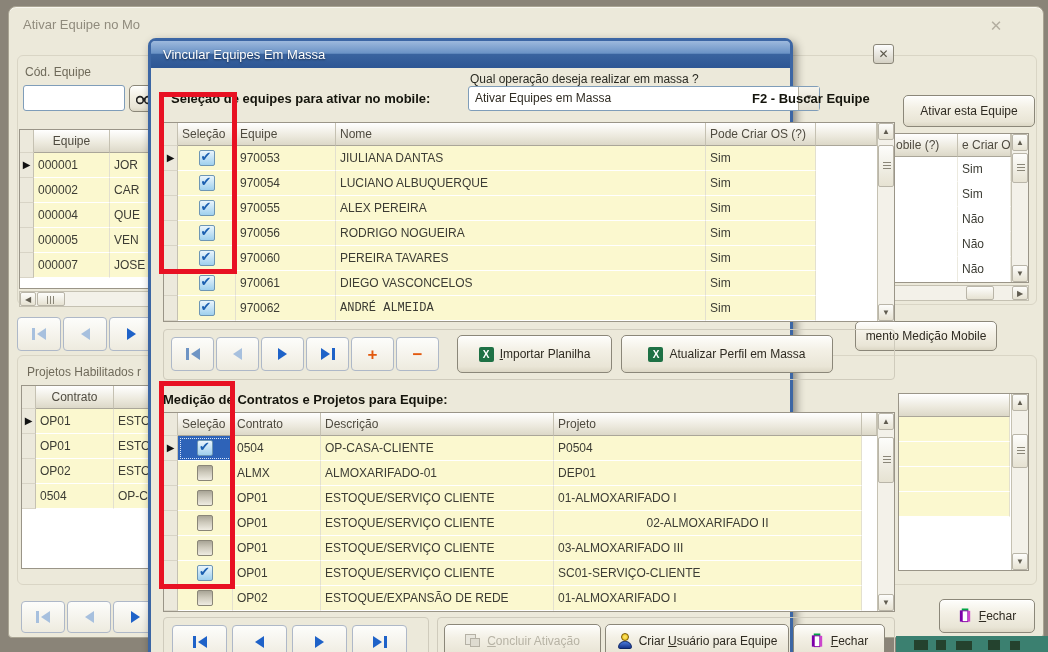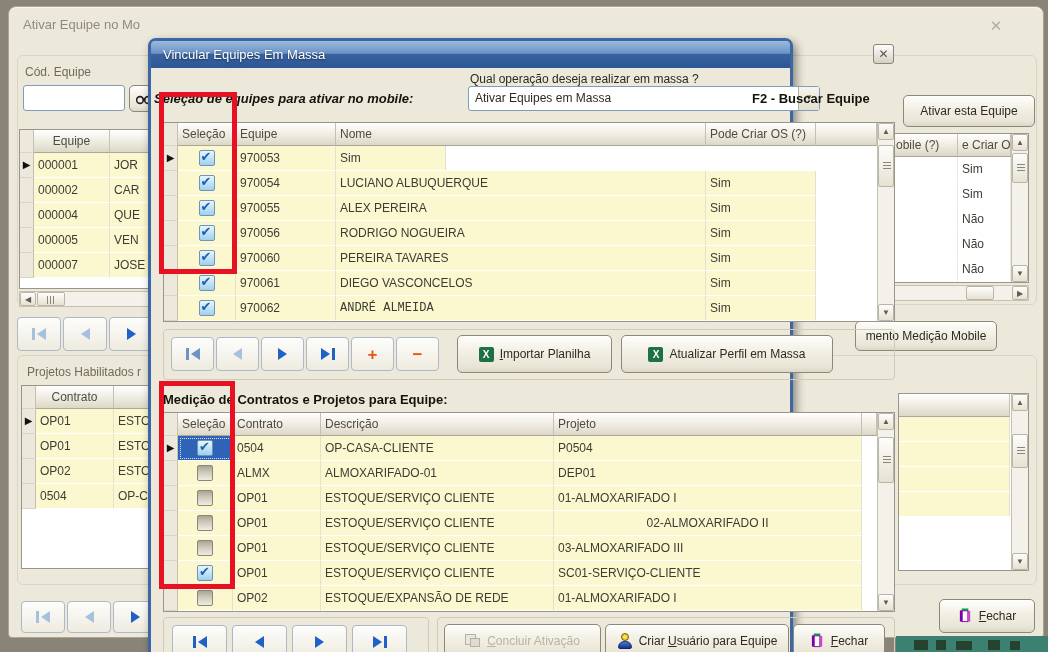--- a/index.html
+++ b/index.html
@@ -326,38 +326,39 @@
 
 <div class="dlg">
   <div class="dlg-title">Vincular Equipes Em Massa</div>
   <div class="dlg-close">✕</div>
 
   <div class="lbl" style="left:319px;top:31px;color:#2a2a22;">Qual operação deseja realizar em massa ?</div>
   <div class="combo" style="left:317px;top:45px;width:352px;height:25px;">
     <div class="combo-text">Ativar Equipes em Massa</div>
     <div class="combo-btn">▼</div>
   </div>
-  <div class="blabel" style="left:3px;top:50px;font-style:italic;">Seleção de equipes para ativar no mobile:</div>
+  <div class="blabel" style="left:20px;top:50px;">Seleção de equipes para ativar no mobile:</div>
   <div class="blabel" style="left:601px;top:50px;">F2 - Buscar Equipe</div>
 
   <div id="dlg-grid1" class="grid" style="left:12px;top:81px;width:732px;height:200px;">
       <div class="g-hdr">
         <div class="g-ind" style="width: 14px;"></div>
         <div class="g-hcell" style="width: 58px;">Seleção</div>
         <div class="g-hcell" style="width: 100px;">Equipe</div>
         <div class="g-hcell" style="width: 370px;">Nome</div>
         <div class="g-hcell" style="width: 110px;">Pode Criar OS (?)</div>
         <div class="g-hcell" style="width: 61px;"></div>
       </div>
       <div class="g-row">
         <div class="g-ind" style="width: 14px;">▶</div>
         <div class="g-cell cbxcell" style="width: 58px;">
           <span class="cbx on"></span>
         </div>
         <div class="g-cell" style="width: 100px;">970053</div>
+        <div class="g-cell" style="width: 370px;">JIULIANA DANTAS</div>
         <div class="g-cell" style="width: 110px;">Sim</div>
         <div class="g-fill" style="width: 61px;"></div>
       </div>
       <div class="g-row">
         <div class="g-ind" style="width: 14px;"></div>
         <div class="g-cell cbxcell" style="width: 58px;">
           <span class="cbx on"></span>
         </div>
         <div class="g-cell" style="width: 100px;">970054</div>
         <div class="g-cell" style="width: 370px;">LUCIANO ALBUQUERQUE</div>

